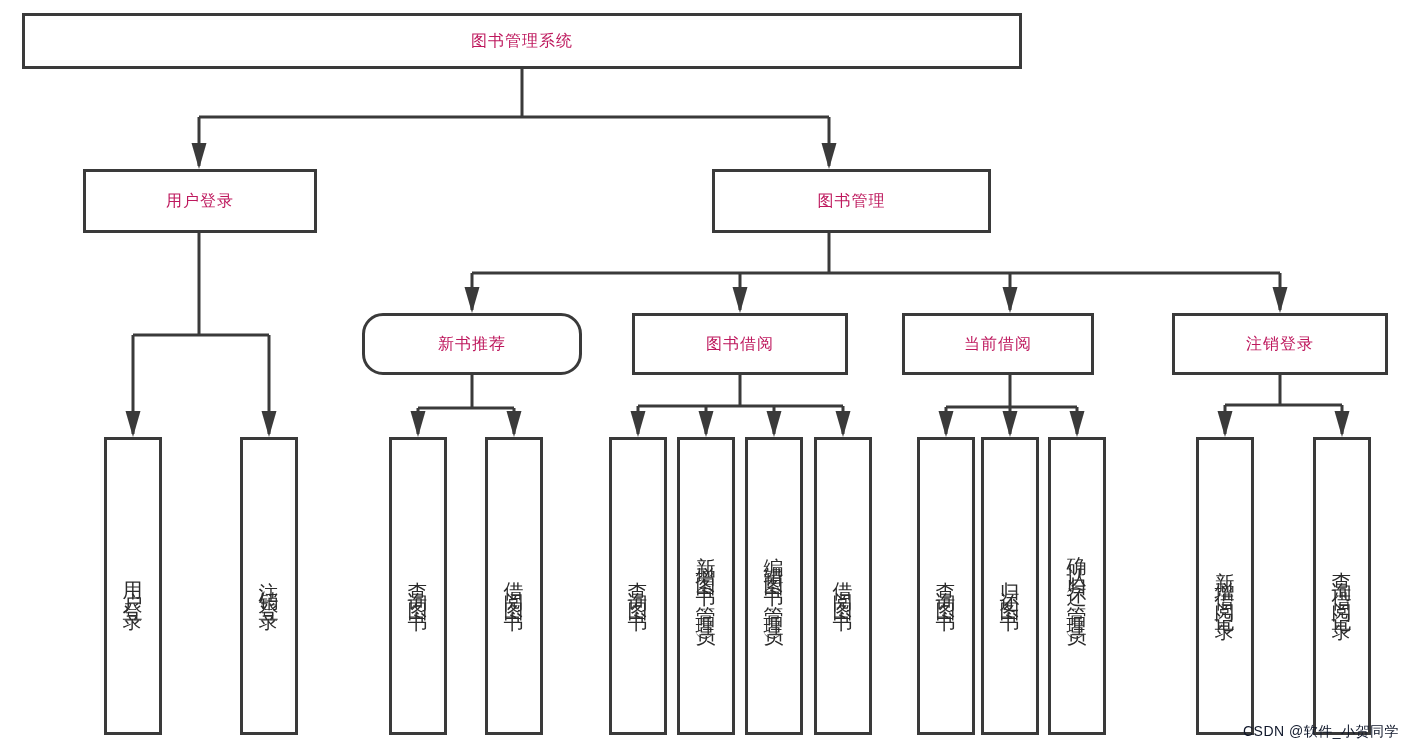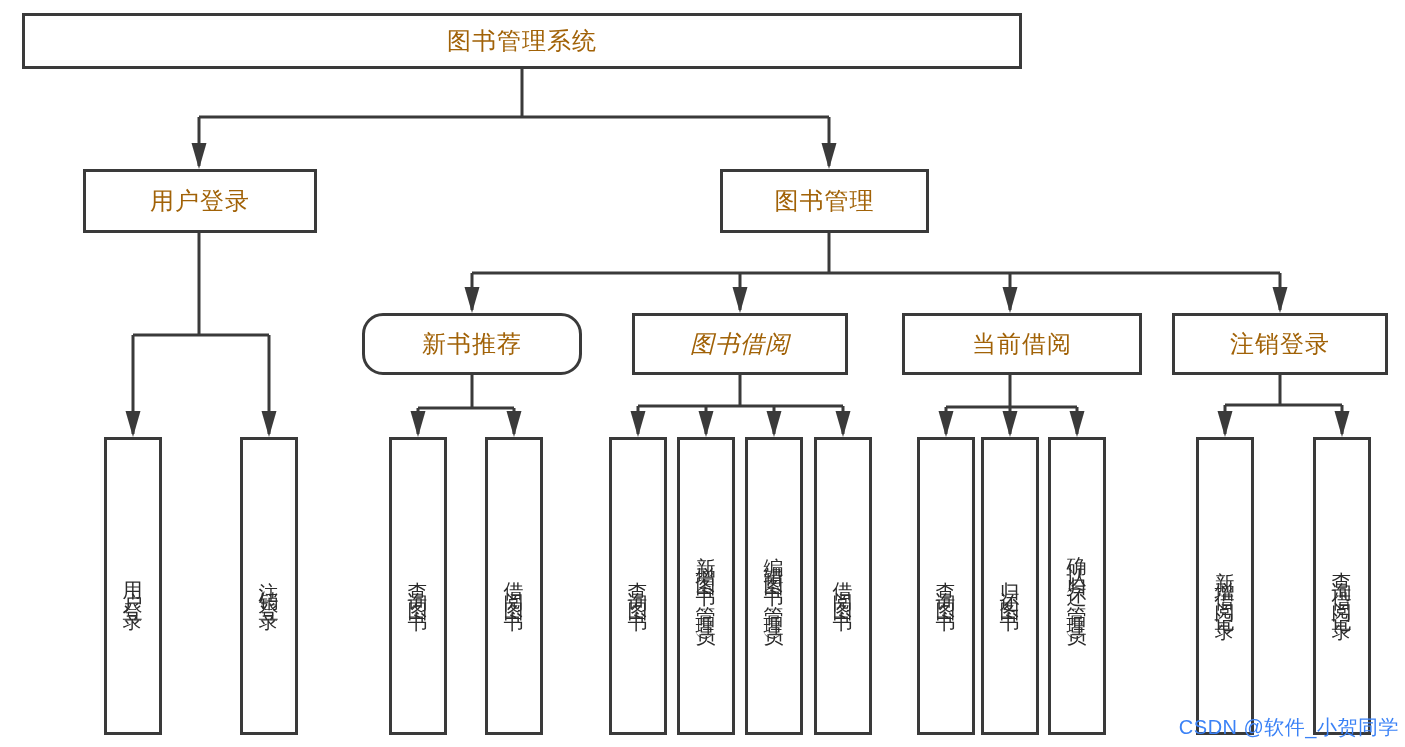--- a/index.html
+++ b/index.html
@@ -26,43 +26,43 @@
     position: absolute;
     box-sizing: border-box;
     background: #ffffff;
     border: 3px solid #3a3a3a;
     display: flex;
     align-items: center;
     justify-content: center;
     z-index: 2;
   }
   .node-label {
-    color: #a16207;
-    font-size: 24px;
+    color: #be185d;
+    font-size: 16px;
     letter-spacing: 1px;
     white-space: nowrap;
   }
   .leaf .leaf-label {
     writing-mode: vertical-rl;
     text-orientation: mixed;
     color: #2b2b2b;
     font-size: 20px;
     letter-spacing: 10px;
     line-height: 1;
     white-space: nowrap;
   }
   
   #node-root            { left: 22px;   top: 13px;  width: 1000px; height: 56px; }
   
   #node-user-login      { left: 83px;   top: 169px; width: 234px;  height: 64px; }
-  #node-book-management { left: 712px;  top: 169px; width: 209px;  height: 64px; margin-left: 8px; }
+  #node-book-management { left: 712px;  top: 169px; width: 279px;  height: 64px; }
   
   #node-new-book-recommend { left: 362px;  top: 313px; width: 220px; height: 62px; border-radius: 21px; }
-  #node-book-borrow        { left: 632px;  top: 313px; width: 216px; height: 62px; font-style: italic; }
-  #node-current-borrow     { left: 902px;  top: 313px; width: 240px; height: 62px; }
+  #node-book-borrow        { left: 632px;  top: 313px; width: 216px; height: 62px; }
+  #node-current-borrow     { left: 902px;  top: 313px; width: 192px; height: 62px; }
   #node-borrow-records     { left: 1172px; top: 313px; width: 216px; height: 62px; }
   
   .leaf { top: 437px; width: 58px; height: 298px; }
   #leaf-user-login          { left: 104px; }
   #leaf-logout-login        { left: 240px; }
   #leaf-query-books-1       { left: 389px; }
   #leaf-borrow-books-1      { left: 485px; }
   #leaf-query-books-2       { left: 609px; }
   #leaf-add-book-admin      { left: 677px; }
   #leaf-edit-book-admin     { left: 745px; }
@@ -71,22 +71,22 @@
   #leaf-return-books        { left: 981px; }
   #leaf-confirm-return-admin{ left: 1048px; }
   #leaf-add-borrow-record   { left: 1196px; }
   #leaf-query-borrow-record { left: 1313px; }
 
   #watermark {
     position: absolute;
     right: 6px;
     bottom: 6px;
     z-index: 3;
-    color: #3b82f6;
-    font-size: 20px;
+    color: #0f172a;
+    font-size: 14px;
     letter-spacing: 0.5px;
     white-space: nowrap;
   }
 </style>
 </head>
 <body>
 
 <div id="canvas">
 
   <svg id="connectors" viewBox="0 0 1405 747" xmlns="http://www.w3.org/2000/svg">

